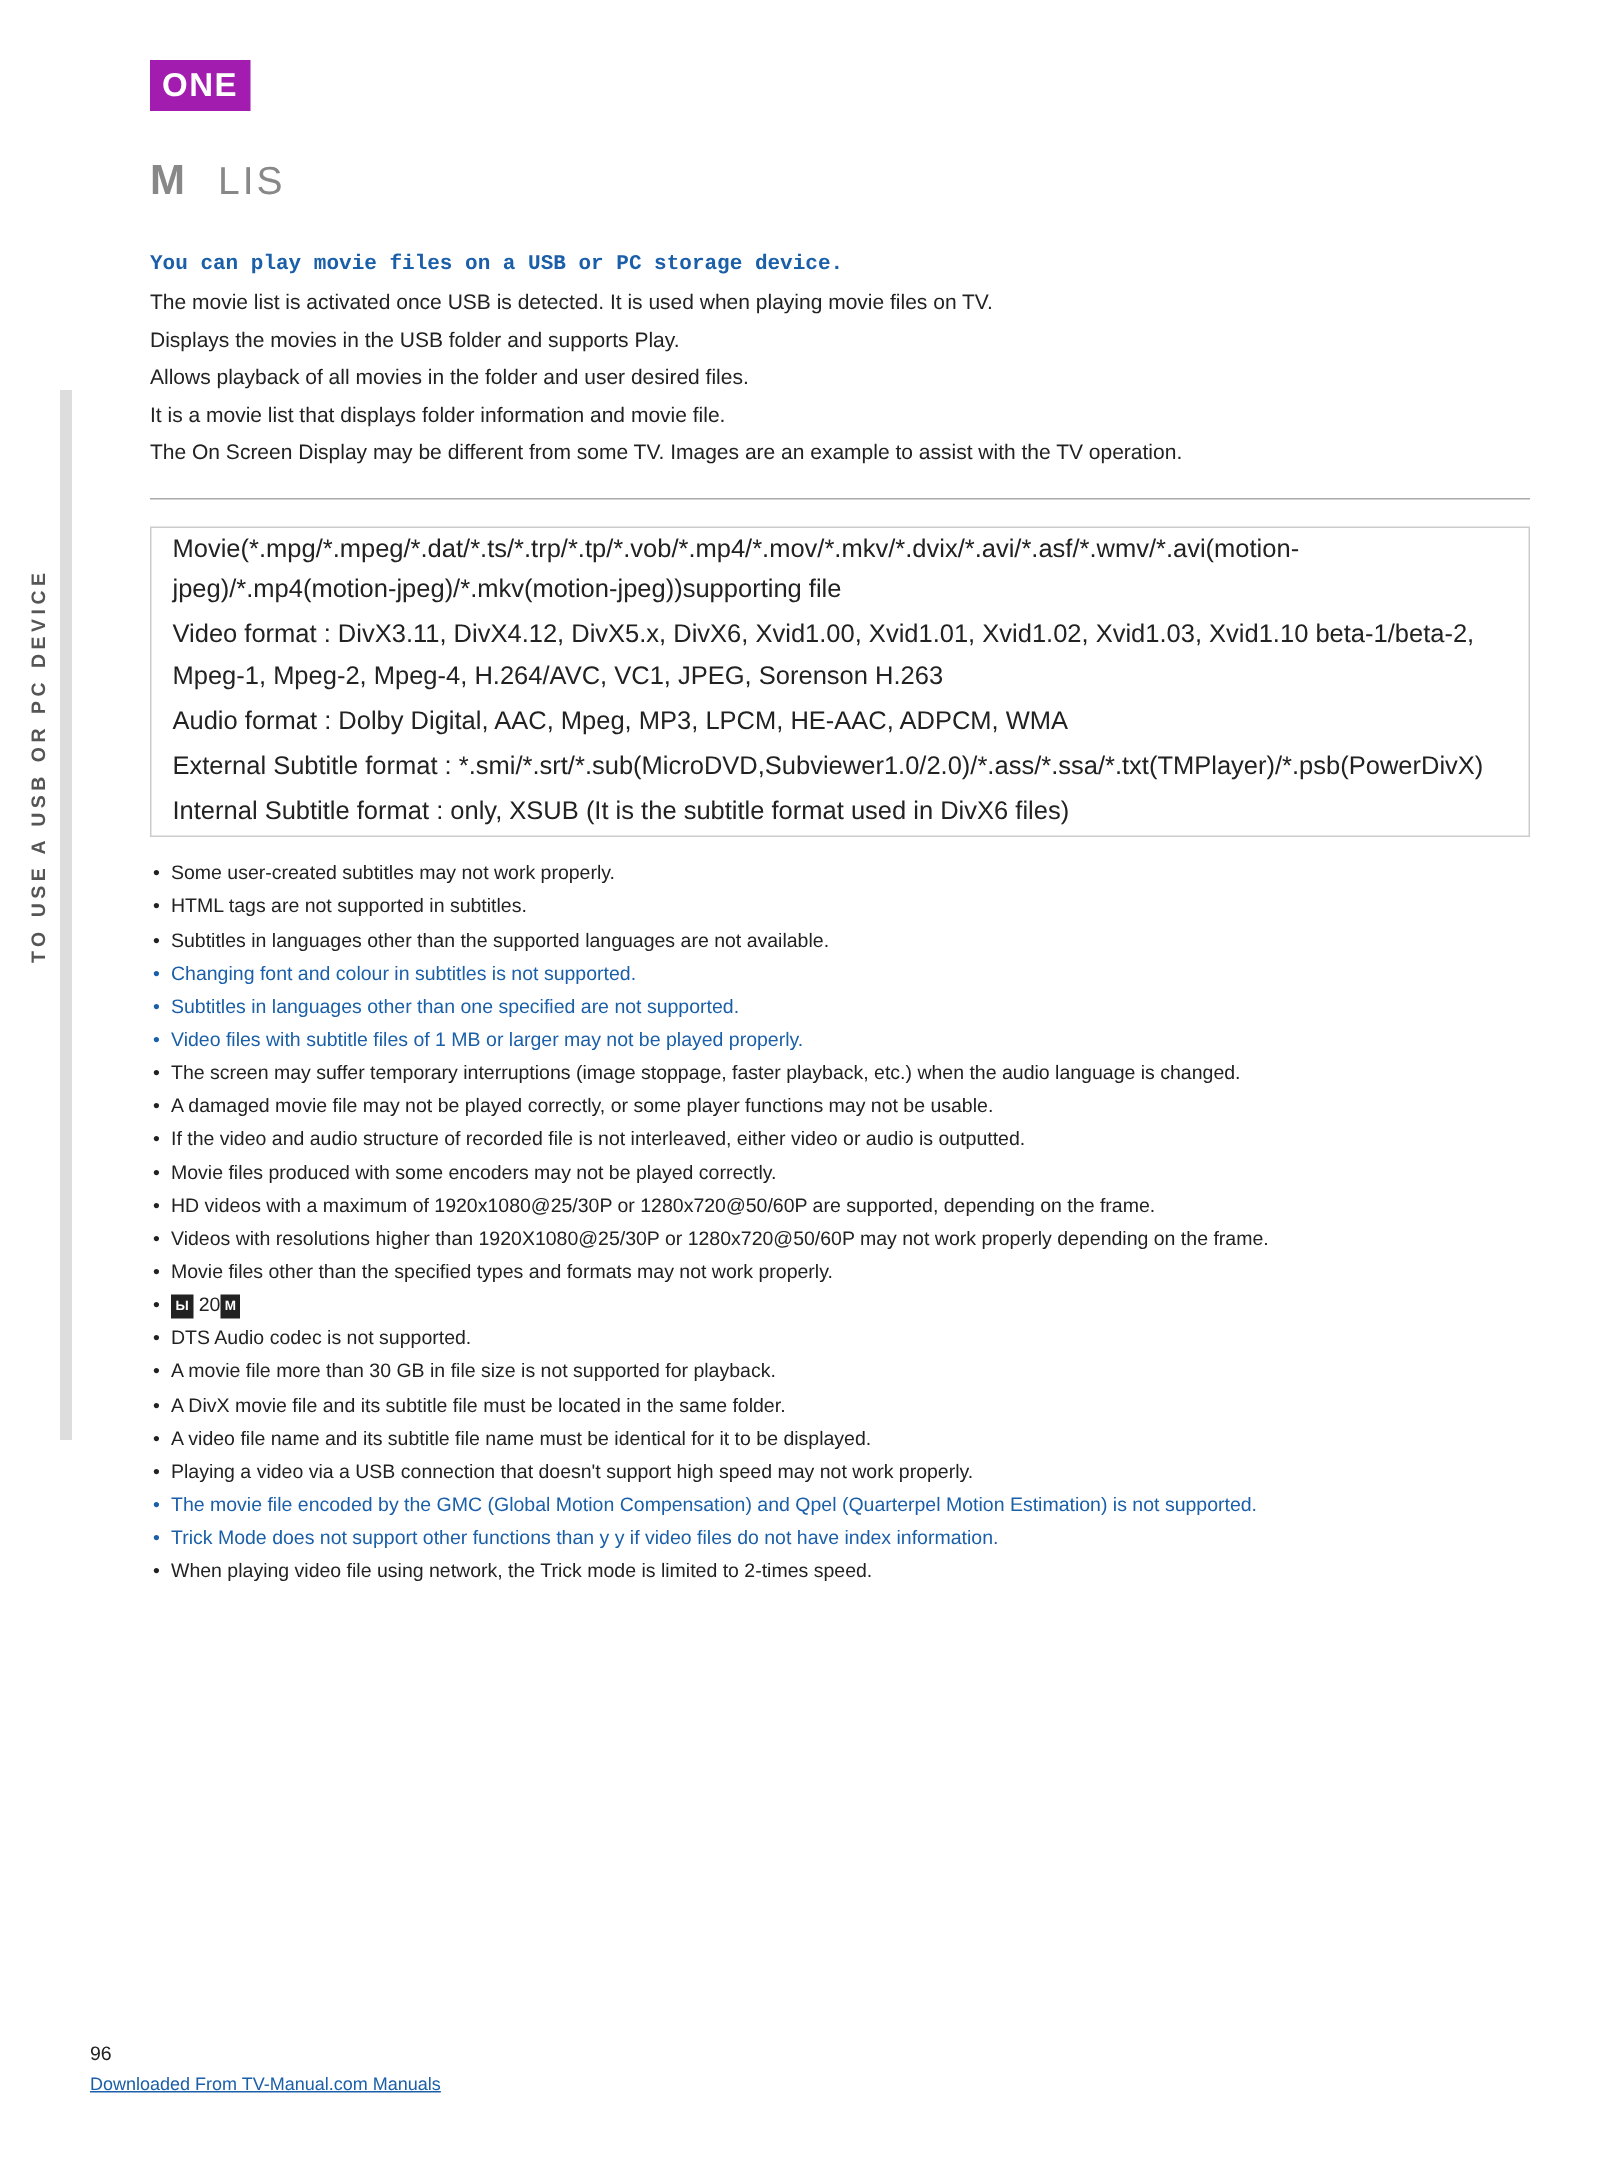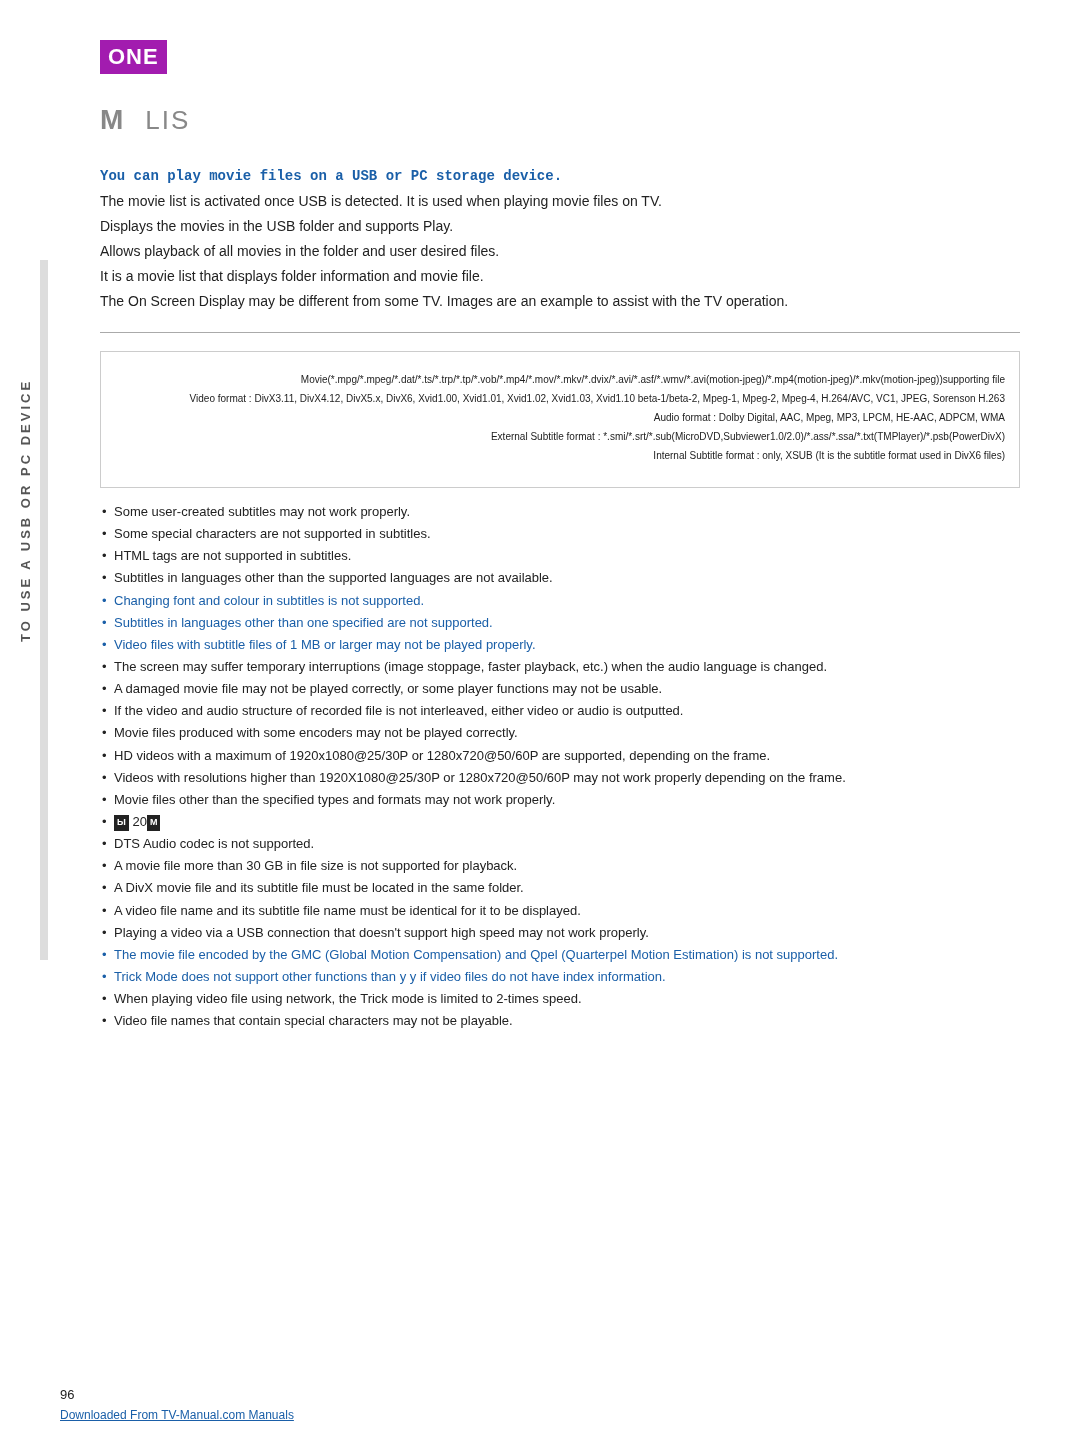--- a/index.html
+++ b/index.html
@@ -77,25 +77,24 @@
     }
 
     .divider {
       border: none;
       border-top: 1px solid #aaa;
       margin: 18px 0;
     }
 
     .info-box {
       border: 1px solid #ccc;
-      padding: 20px 14px;
-      font-size: 10px;
+      padding: 0 14px;
+      font-size: 17px;
       line-height: 1.6;
       margin-bottom: 14px;
-      text-align: right;
     }
 
     .info-box p {
       margin-bottom: 3px;
     }
 
     .bullet-list {
       list-style: none;
       padding: 0;
       margin: 0;
@@ -145,21 +144,21 @@
       position: absolute;
       left: 40px;
       top: 260px;
       width: 8px;
       height: 700px;
       background: #ddd;
     }
 
     .page-footer {
       position: absolute;
-      bottom: 18px;
+      bottom: 44px;
       left: 60px;
       right: 60px;
     }
 
     .page-footer .page-number {
       font-size: 13px;
       color: #222;
       margin-bottom: 4px;
     }
 
@@ -217,21 +216,20 @@
   <div class="info-box">
     <p>Movie(*.mpg/*.mpeg/*.dat/*.ts/*.trp/*.tp/*.vob/*.mp4/*.mov/*.mkv/*.dvix/*.avi/*.asf/*.wmv/*.avi(motion-jpeg)/*.mp4(motion-jpeg)/*.mkv(motion-jpeg))supporting file</p>
     <p>Video format : DivX3.11, DivX4.12, DivX5.x, DivX6, Xvid1.00, Xvid1.01, Xvid1.02, Xvid1.03, Xvid1.10 beta-1/beta-2, Mpeg-1, Mpeg-2, Mpeg-4, H.264/AVC, VC1, JPEG, Sorenson H.263</p>
     <p>Audio format : Dolby Digital, AAC, Mpeg, MP3, LPCM, HE-AAC, ADPCM, WMA</p>
     <p>External Subtitle format : *.smi/*.srt/*.sub(MicroDVD,Subviewer1.0/2.0)/*.ass/*.ssa/*.txt(TMPlayer)/*.psb(PowerDivX)</p>
     <p>Internal Subtitle format : only, XSUB (It is the subtitle format used in DivX6 files)</p>
   </div>
 
   <ul class="bullet-list" id="bullet-list">
       <li>Some user-created subtitles may not work properly.</li>
-      <li>Some special characters are not supported in subtitles.</li>
       <li>HTML tags are not supported in subtitles.</li>
       <li>Subtitles in languages other than the supported languages are not available.</li>
       <li class="blue-text">Changing font and colour in subtitles is not supported.</li>
       <li class="blue-text">Subtitles in languages other than one specified are not supported.</li>
       <li class="blue-text">Video files with subtitle files of 1 MB or larger may not be played properly.</li>
       <li>The screen may suffer temporary interruptions (image stoppage, faster playback, etc.) when the audio language is changed.</li>
       <li>A damaged movie file may not be played correctly, or some player functions may not be usable.</li>
       <li>If the video and audio structure of recorded file is not interleaved, either video or audio is outputted.</li>
       <li>Movie files produced with some encoders may not be played correctly.</li>
       <li>HD videos with a maximum of 1920x1080@25/30P or 1280x720@50/60P are supported, depending on the frame.</li>
@@ -239,21 +237,20 @@
       <li>Movie files other than the specified types and formats may not work properly.</li>
       <li><span class="inline-icon">Ы</span> 20<span class="inline-icon">M</span></li>
       <li>DTS Audio codec is not supported.</li>
       <li>A movie file more than 30 GB in file size is not supported for playback.</li>
       <li>A DivX movie file and its subtitle file must be located in the same folder.</li>
       <li>A video file name and its subtitle file name must be identical for it to be displayed.</li>
       <li>Playing a video via a USB connection that doesn't support high speed may not work properly.</li>
       <li class="blue-text">The movie file encoded by the GMC (Global Motion Compensation) and Qpel (Quarterpel Motion Estimation) is not supported.</li>
       <li class="blue-text">Trick Mode does not support other functions than  y  y  if video files do not have index information.</li>
       <li>When playing video file using network, the Trick mode is limited to 2-times speed.</li>
-      <li>Video file names that contain special characters may not be playable.</li>
     </ul>
 
   <div class="page-footer">
     <div class="page-number">96</div>
     <a class="footer-link" href="#">Downloaded From TV-Manual.com Manuals</a>
   </div>
 
 </div>
 
 </body></html>

